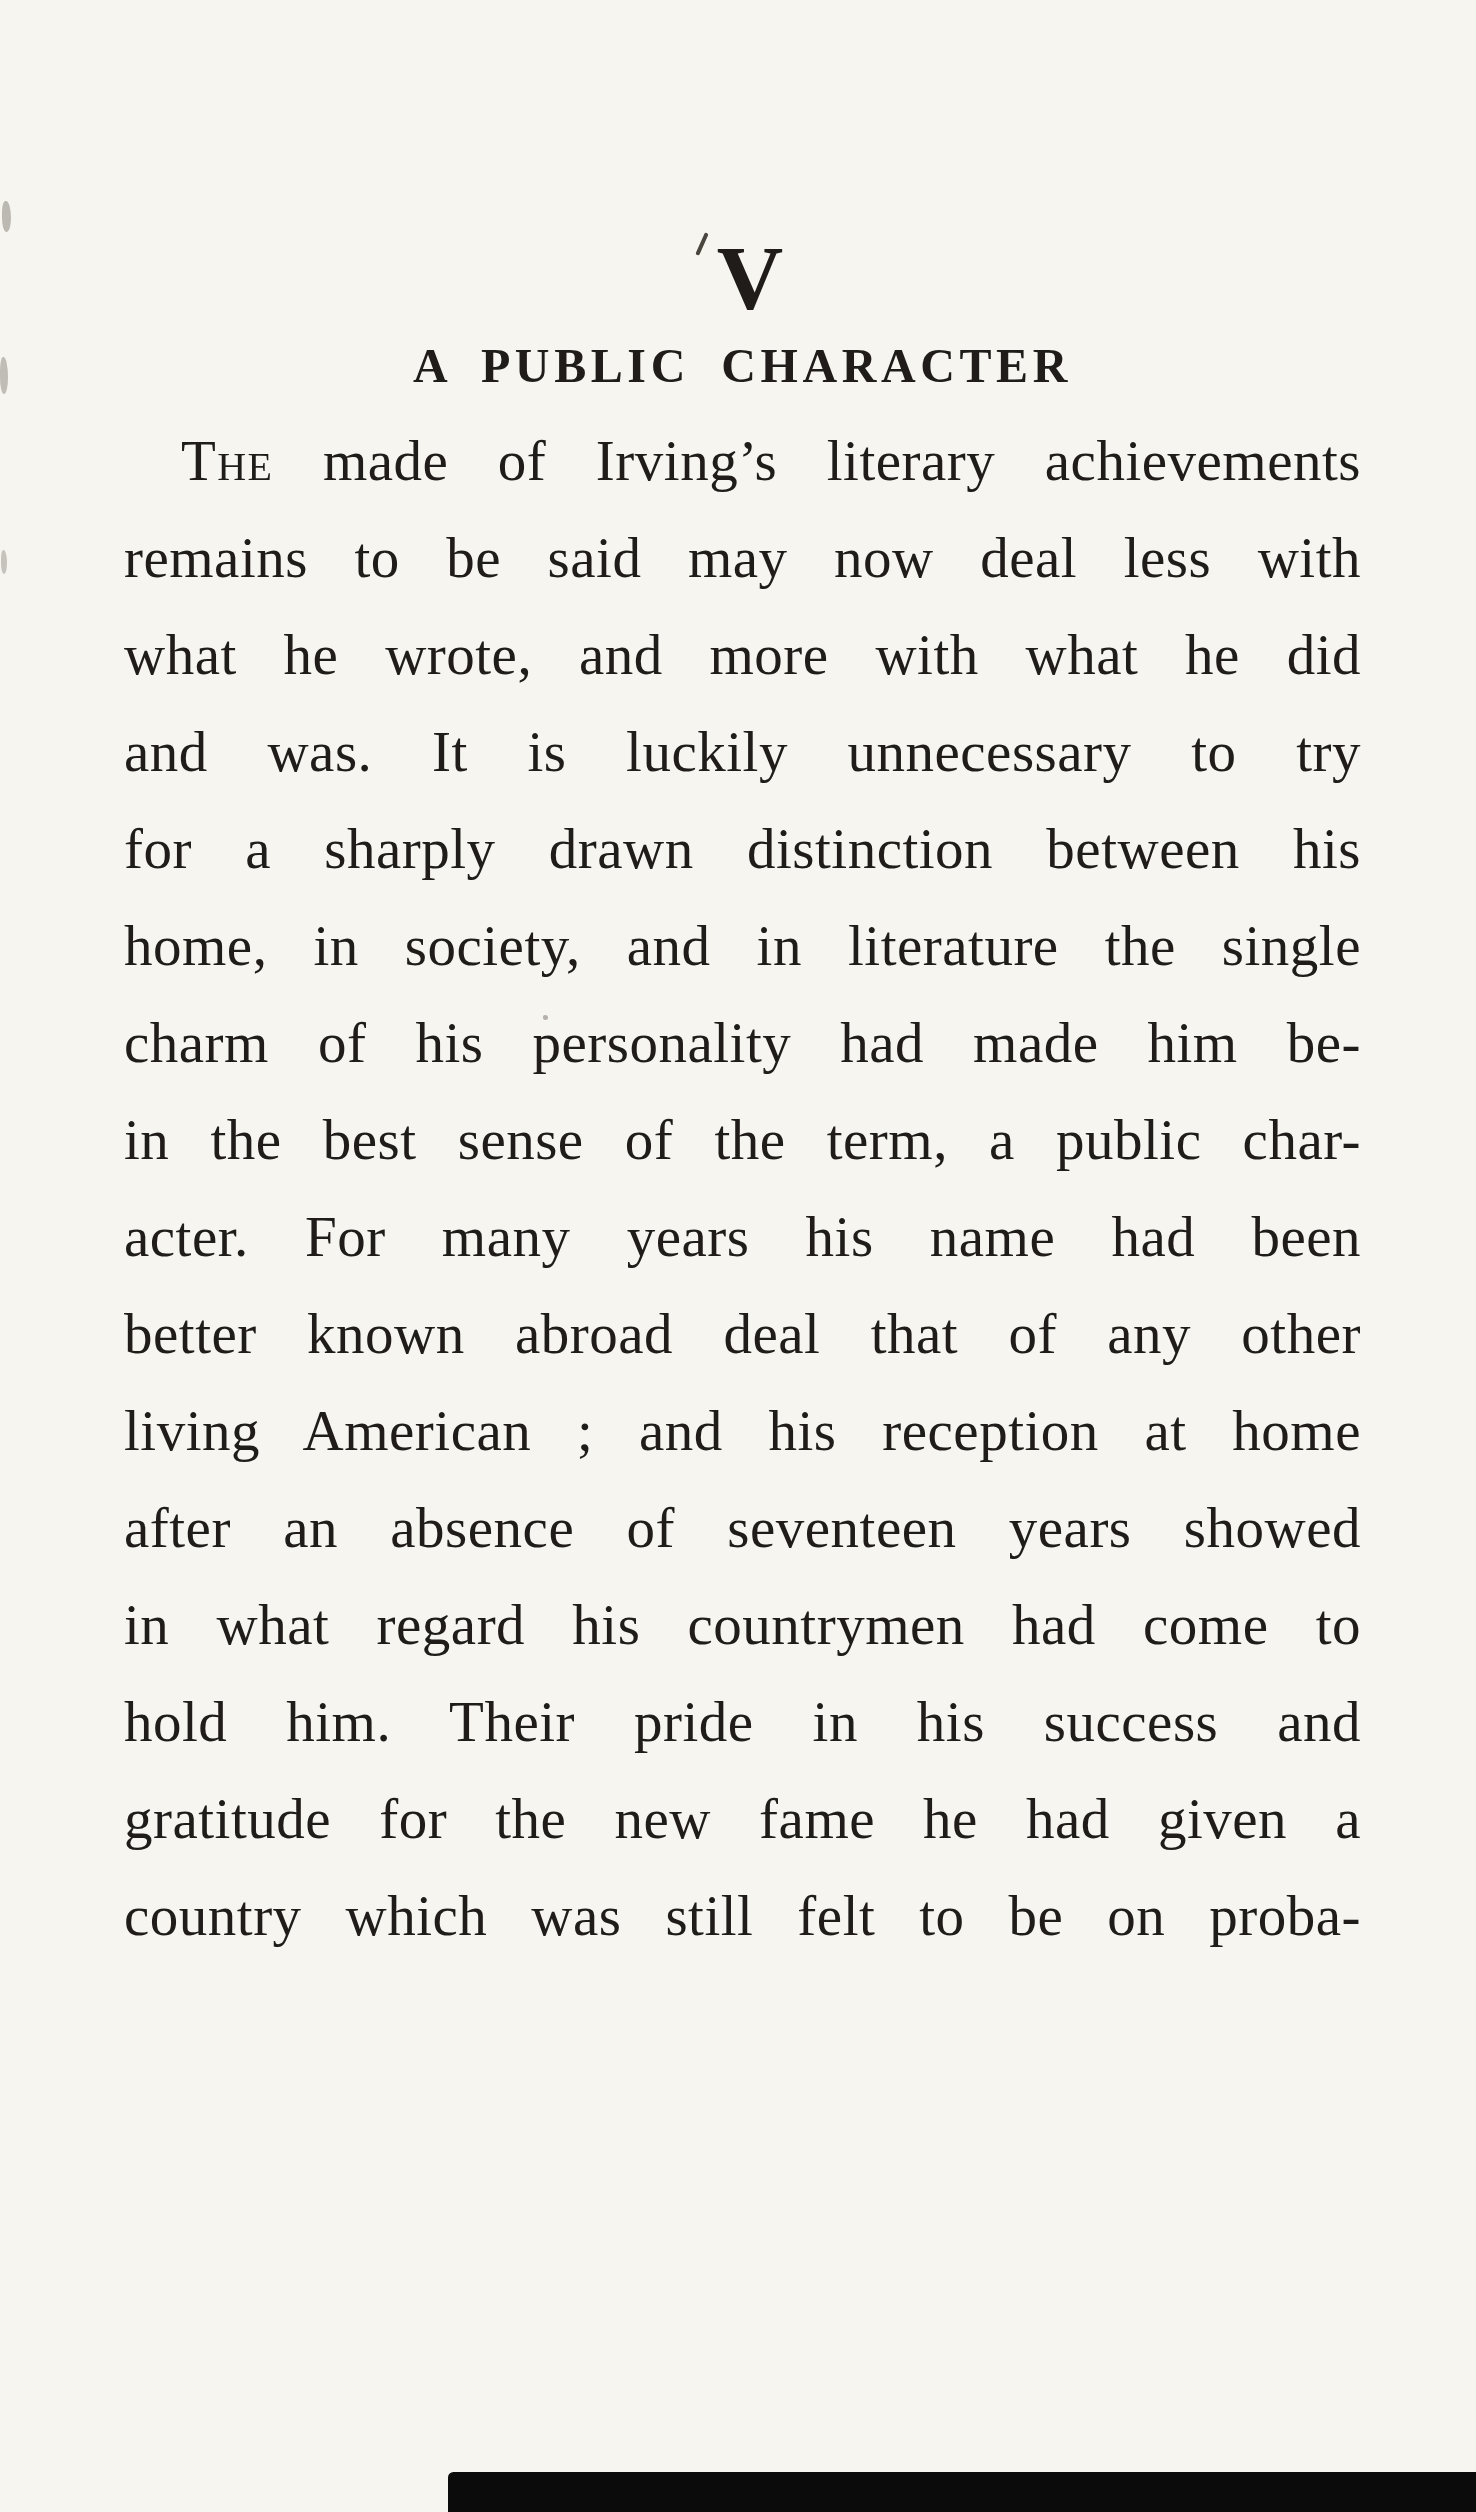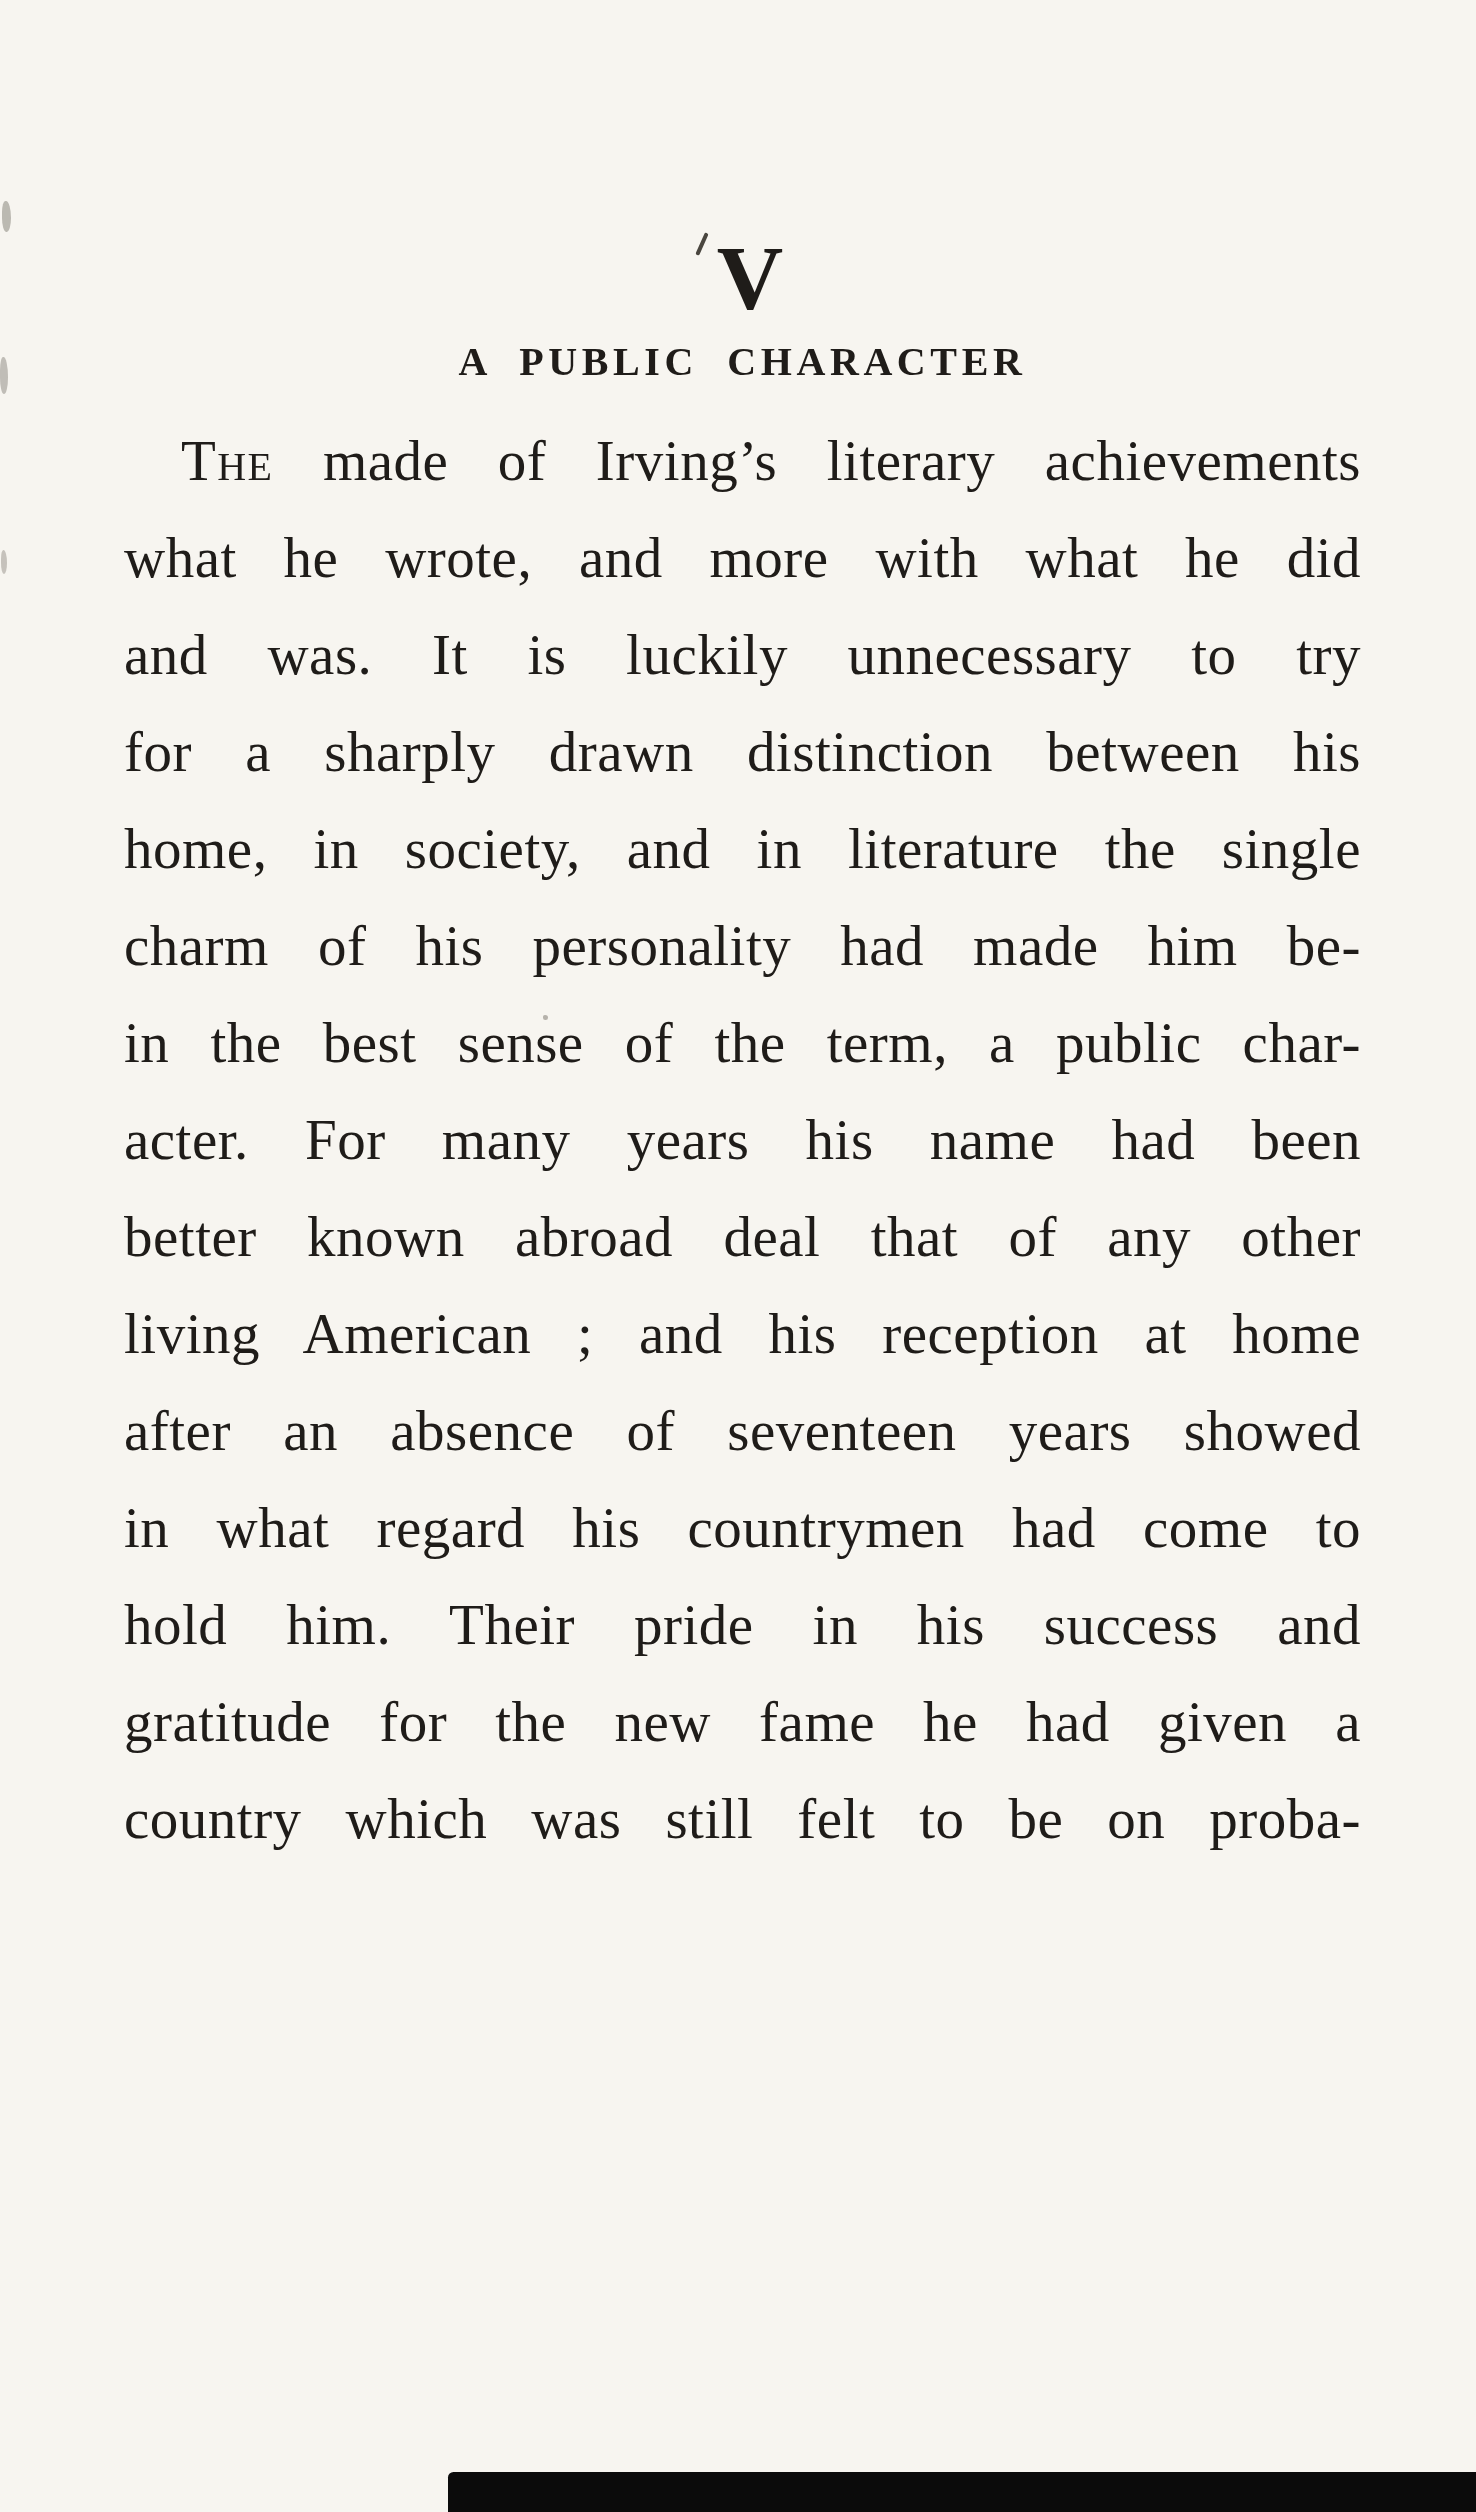--- a/index.html
+++ b/index.html
@@ -36,21 +36,21 @@
     margin-right: 13px;
     vertical-align: 53px;
     border-radius: 1.8px;
   }
   .chapter-title {
     position: absolute;
     top: 342px;
     left: 124px;
     right: 115px;
     text-align: center;
-    font-size: 40px;
+    font-size: 48px;
     font-weight: 700;
     letter-spacing: 4.6px;
     word-spacing: 14.7px;
     line-height: 1;
   }
   .body-block {
     position: absolute;
     top: 412px;
     left: 124px;
     right: 115px;
@@ -96,20 +96,21 @@
 <div class="page">
 
   <div class="chapter-number">
     <span class="stray-mark"></span><span>V</span>
   </div>
 
   <div class="chapter-title">A PUBLIC CHARACTER</div>
 
   <div class="body-block">
     <div class="line indent"><span class="smallcaps">The</span><span> made of Irving’s literary achievements</span></div>
+    <div class="line">remains to be said may now deal less with</div>
     <div class="line">what he wrote, and more with what he did</div>
     <div class="line">and was. It is luckily unnecessary to try</div>
     <div class="line">for a sharply drawn distinction between his</div>
     <div class="line">home, in society, and in literature the single</div>
     <div class="line">charm of his personality had made him be-</div>
     <div class="line">in the best sense of the term, a public char-</div>
     <div class="line">acter. For many years his name had been</div>
     <div class="line">better known abroad deal that of any other</div>
     <div class="line">living American ; and his reception at home</div>
     <div class="line">after an absence of seventeen years showed</div>

